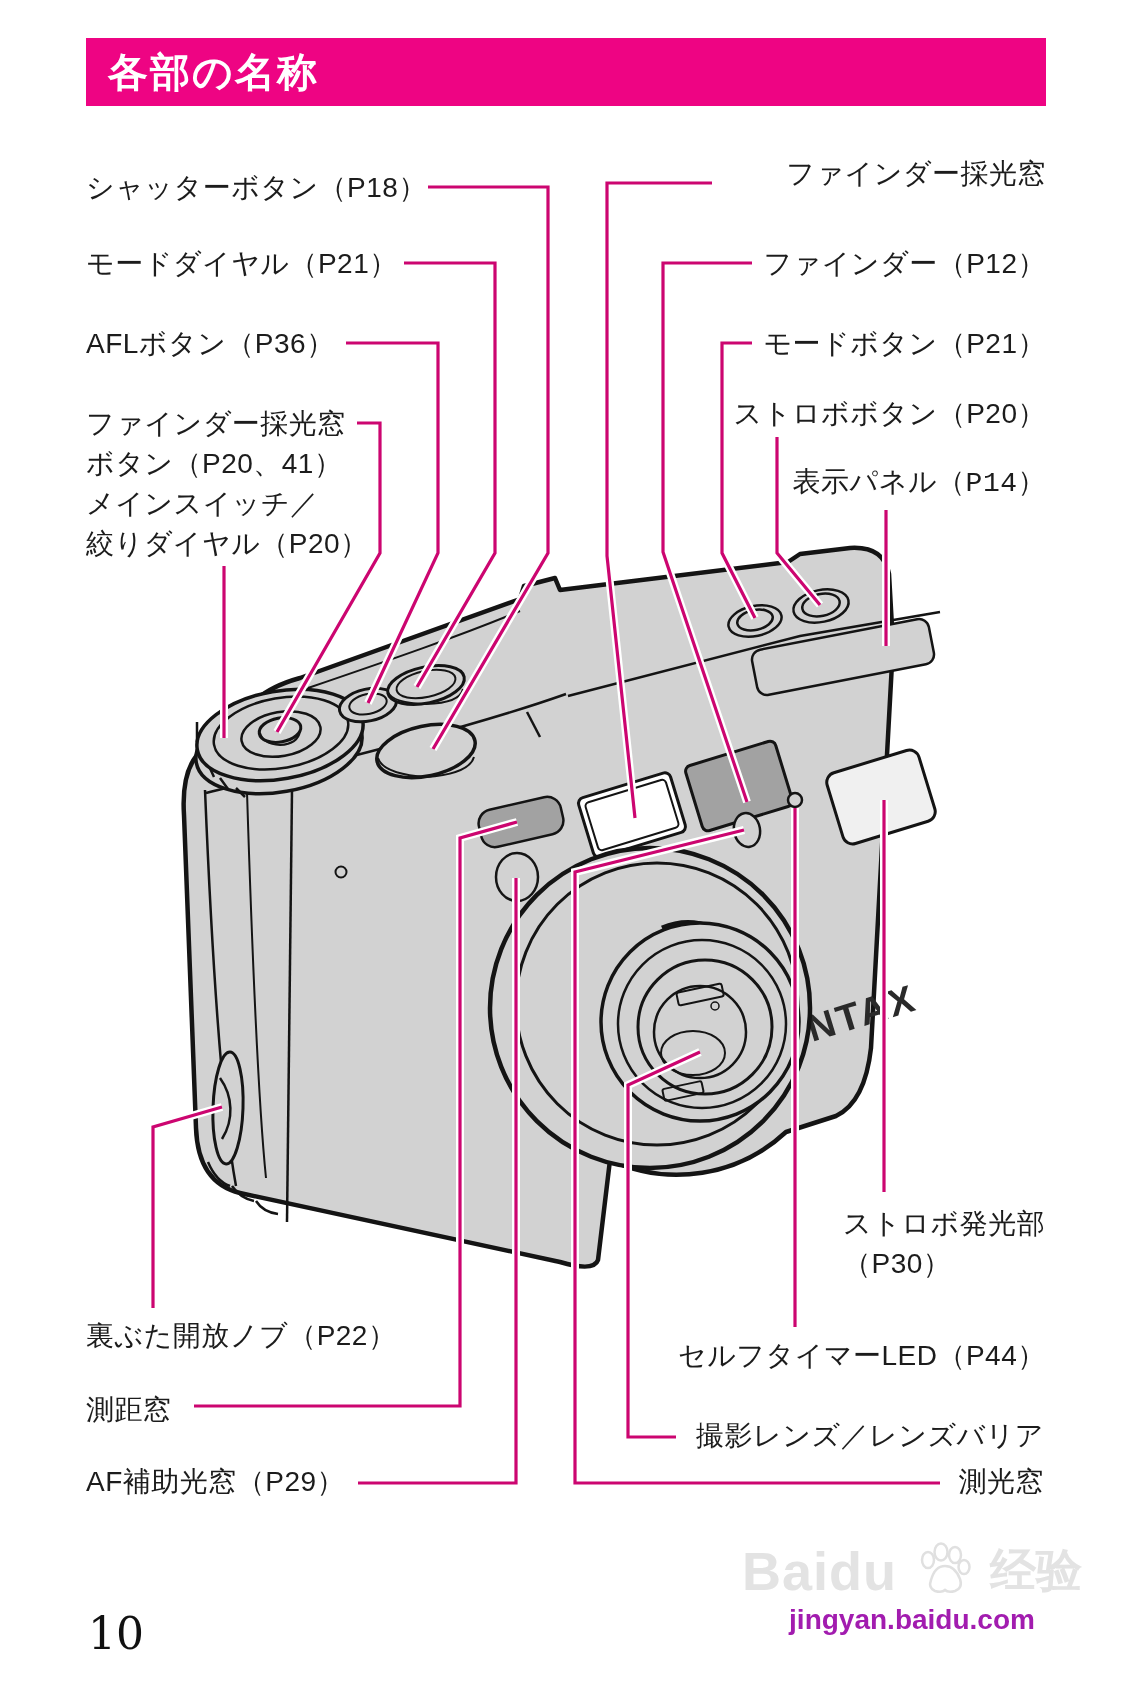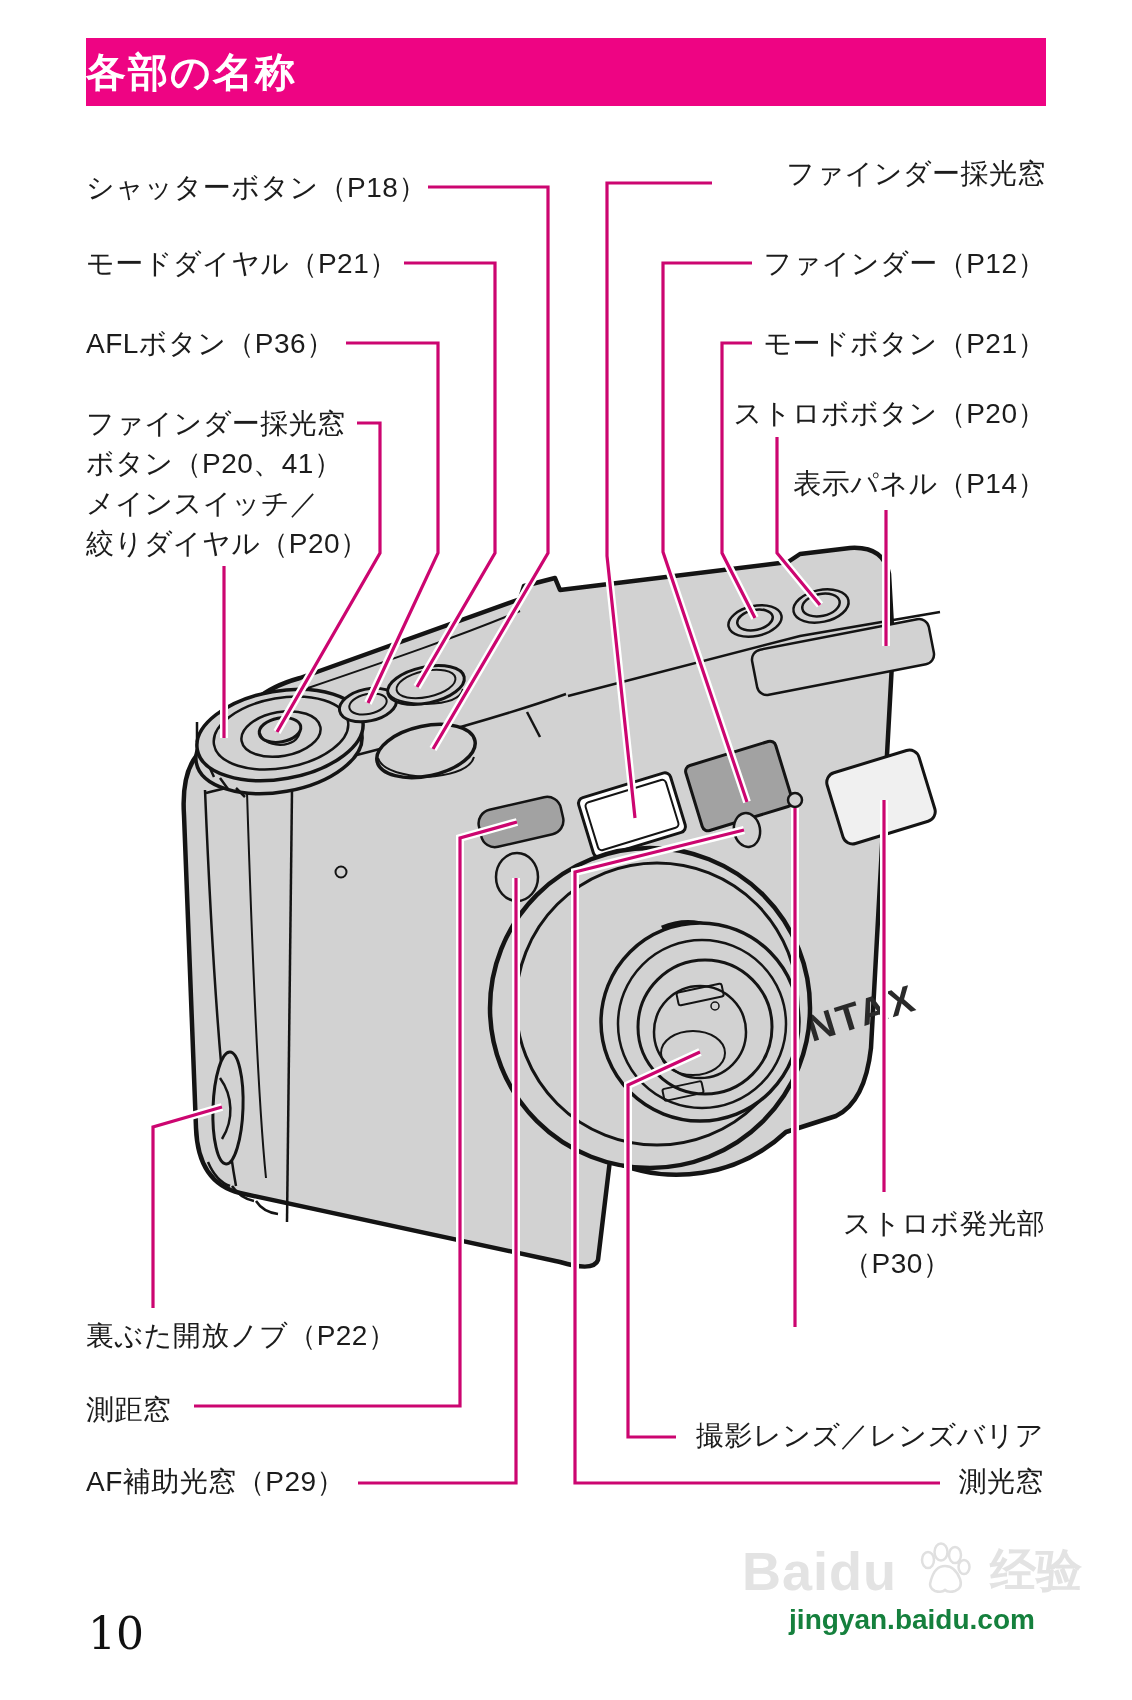--- a/index.html
+++ b/index.html
@@ -2,42 +2,42 @@
 <html><head>
 <meta charset="utf-8">
 <style>
   html,body{margin:0;padding:0;background:#fff;}
   #page{
     position:relative;width:1132px;height:1700px;background:#fff;overflow:hidden;
     font-family:"Liberation Sans","DejaVu Sans",sans-serif;color:#1c1c1c;
   }
   #title-bar{
     position:absolute;left:86px;top:38px;width:960px;height:68px;
-    display:flex;align-items:center;box-sizing:border-box;
+    display:flex;align-items:center;padding-left:22px;box-sizing:border-box;
   }
   #title-bar .title{font-size:40px;font-weight:bold;color:#fff;letter-spacing:2px;}
   .label{
     position:absolute;font-size:28px;line-height:40px;letter-spacing:0.5px;
     white-space:nowrap;color:#1c1c1c;
   }
   .label span{display:block;}
   .r{text-align:right;}
   #camera-svg{position:absolute;left:0;top:0;}
   #page-number{
     position:absolute;left:88px;top:1608px;font-family:"DejaVu Serif","Liberation Serif",serif;
     font-size:44px;color:#111;
   }
   #watermark{
     position:absolute;left:742px;top:1540px;width:340px;text-align:center;
     color:#e3e3e3;font-weight:bold;user-select:none;
   }
   #watermark .row1{display:flex;align-items:center;justify-content:space-between;gap:4px;}
   #watermark .brand{font-size:54px;letter-spacing:1px;}
   #watermark .suffix{font-size:46px;}
-  #watermark .url{font-size:28px;margin-top:2px;color:#15803d;}
+  #watermark .url{font-size:28px;margin-top:2px;color:#a21caf;}
 </style>
 </head>
 <body>
 
 <div id="page">
 
   <div id="title-bar" style="background:#EE0483;">
     <div class="title">各部の名称</div>
   </div>
 
@@ -180,30 +180,33 @@
   </div>
   <div class="label r" style="right:86px;top:244px;">
     <span>ファインダー（P12）</span>
   </div>
   <div class="label r" style="right:86px;top:324px;">
     <span>モードボタン（P21）</span>
   </div>
   <div class="label r" style="right:86px;top:394px;">
     <span>ストロボボタン（P20）</span>
   </div>
-  <div class="label r" style="right:86px;top:464px;">
+  <div class="label r" style="right:86px;top:464px;font-family:Liberation Mono, monospace;">
     <span>表示パネル（P14）</span>
   </div>
 
   <div class="label" style="left:843px;top:1204px;">
     <span>ストロボ発光部</span>
     <span>（P30）</span>
   </div>
   <div class="label" style="left:86px;top:1316px;">
     <span>裏ぶた開放ノブ（P22）</span>
+  </div>
+  <div class="label" style="left:678px;top:1336px;">
+    <span>セルフタイマーLED（P44）</span>
   </div>
   <div class="label" style="left:86px;top:1390px;">
     <span>測距窓</span>
   </div>
   <div class="label r" style="right:88px;top:1416px;">
     <span>撮影レンズ／レンズバリア</span>
   </div>
   <div class="label" style="left:86px;top:1462px;">
     <span>AF補助光窓（P29）</span>
   </div>

